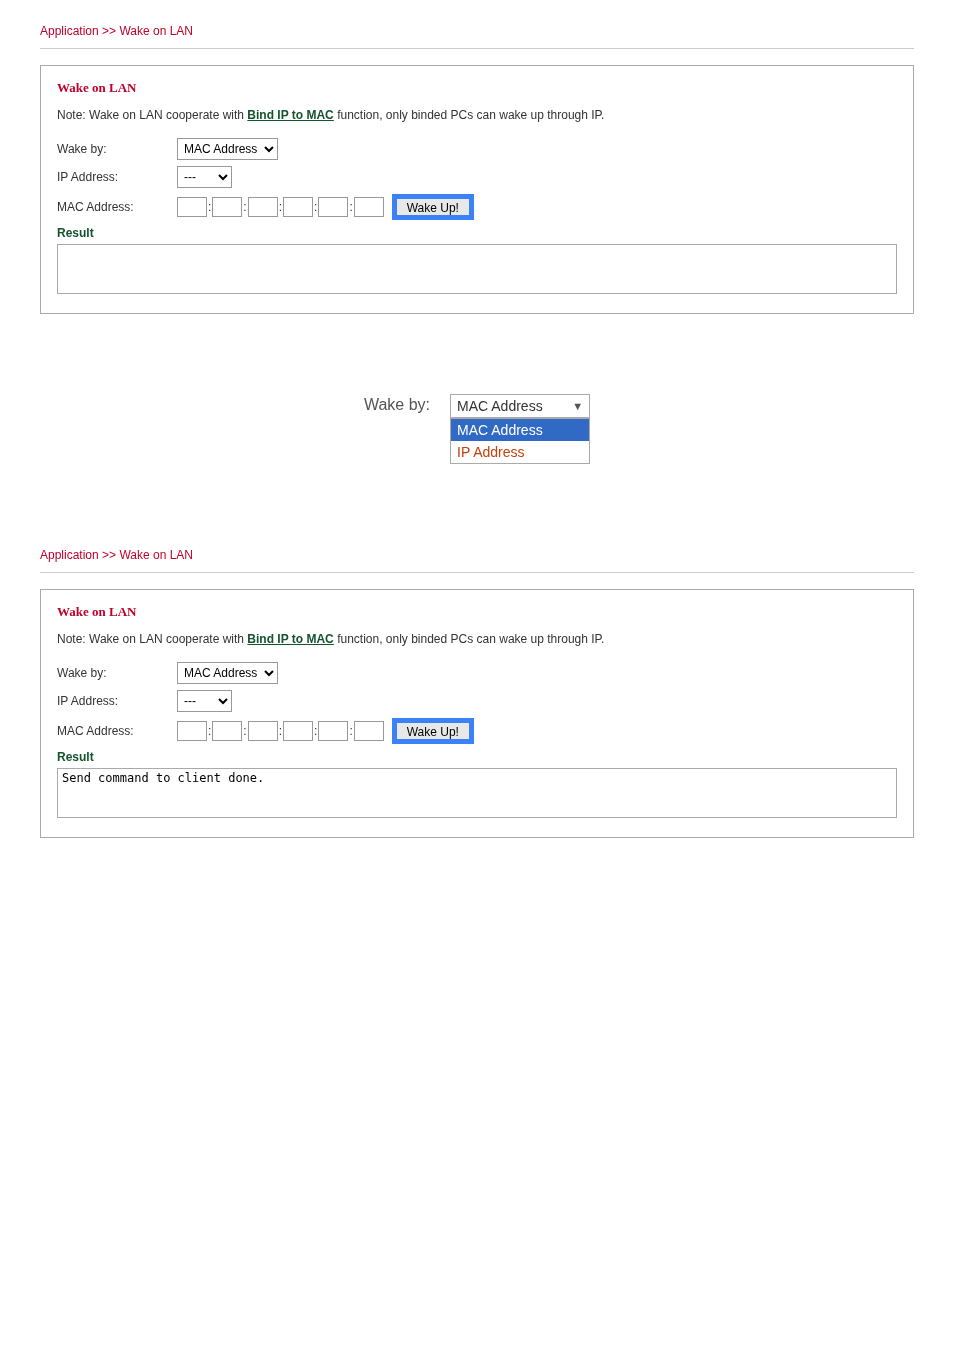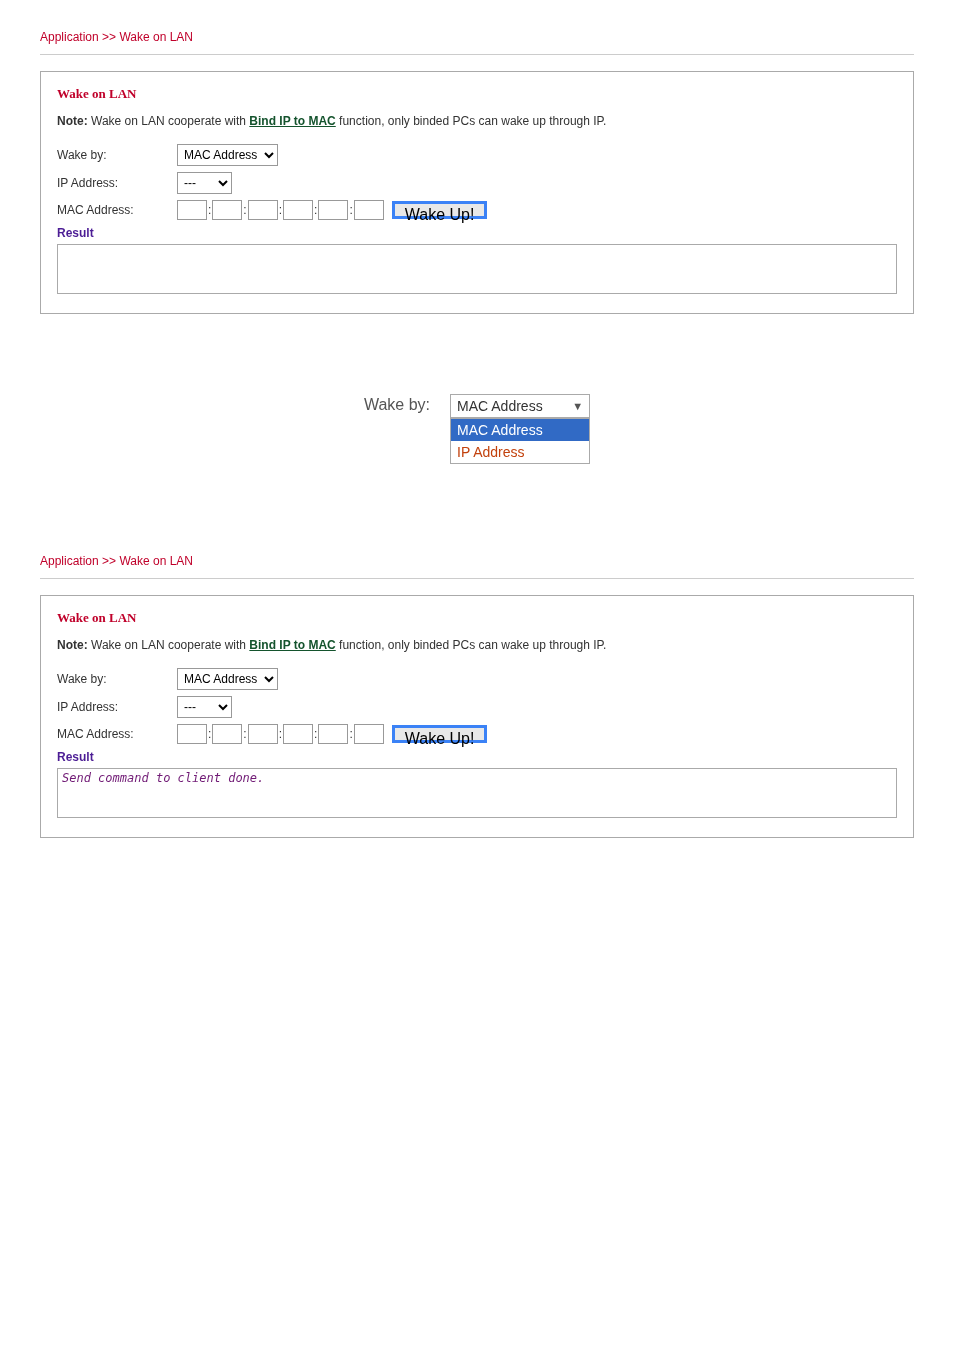--- a/index.html
+++ b/index.html
@@ -6,21 +6,21 @@
     body {
       font-family: Arial, sans-serif;
       font-size: 13px;
       background: #fff;
       color: #333;
       width: 954px;
       min-height: 1351px;
     }
 
     .page-section {
-      padding: 30px 40px 20px 40px;
+      padding: 24px 40px 20px 40px;
     }
 
     .breadcrumb {
       color: #c0002a;
       font-size: 12px;
       margin-bottom: 10px;
     }
 
     .section-divider {
       border: none;
@@ -42,21 +42,21 @@
       font-family: Liberation Serif, serif;
     }
 
     .note-text {
       font-size: 12px;
       margin-bottom: 14px;
       line-height: 1.5;
     }
 
     .note-text b {
-      font-weight: bold;
+      font-weight: normal;
     }
 
     .note-text a, .note-text .underline-link {
       text-decoration: underline;
       color: #14532d;
       font-weight: bold;
     }
 
     .form-row {
       display: flex;
@@ -109,46 +109,45 @@
 
     .mac-sep {
       font-size: 12px;
       padding: 0 1px;
       color: #333;
     }
 
     .wake-btn {
       margin-left: 8px;
       padding: 2px 10px;
-      font-size: 16px;
-      border: 3px solid #3b82f6;
+      font-size: 12px;
+      border: 5px solid #3b82f6;
       background: #e8e8e8;
       cursor: pointer;
-      height: 18px;
+      height: 26px;
     }
 
     .result-label {
-      color: #4c1d95;
+      color: #14532d;
       font-weight: bold;
       font-size: 12px;
       margin-top: 6px;
       margin-bottom: 4px;
     }
 
     .result-textarea {
       width: 100%;
       height: 50px;
       border: 1px solid #aaa;
       background: #fff;
       font-size: 12px;
       font-family: monospace;
       padding: 2px 4px;
       resize: none;
-      color: #701a75;
-      font-style: italic;
+      color: #000000;
     }
 
     
     .dropdown-demo-section {
       padding: 60px 40px 60px 40px;
       display: flex;
       align-items: center;
       justify-content: center;
     }
 

